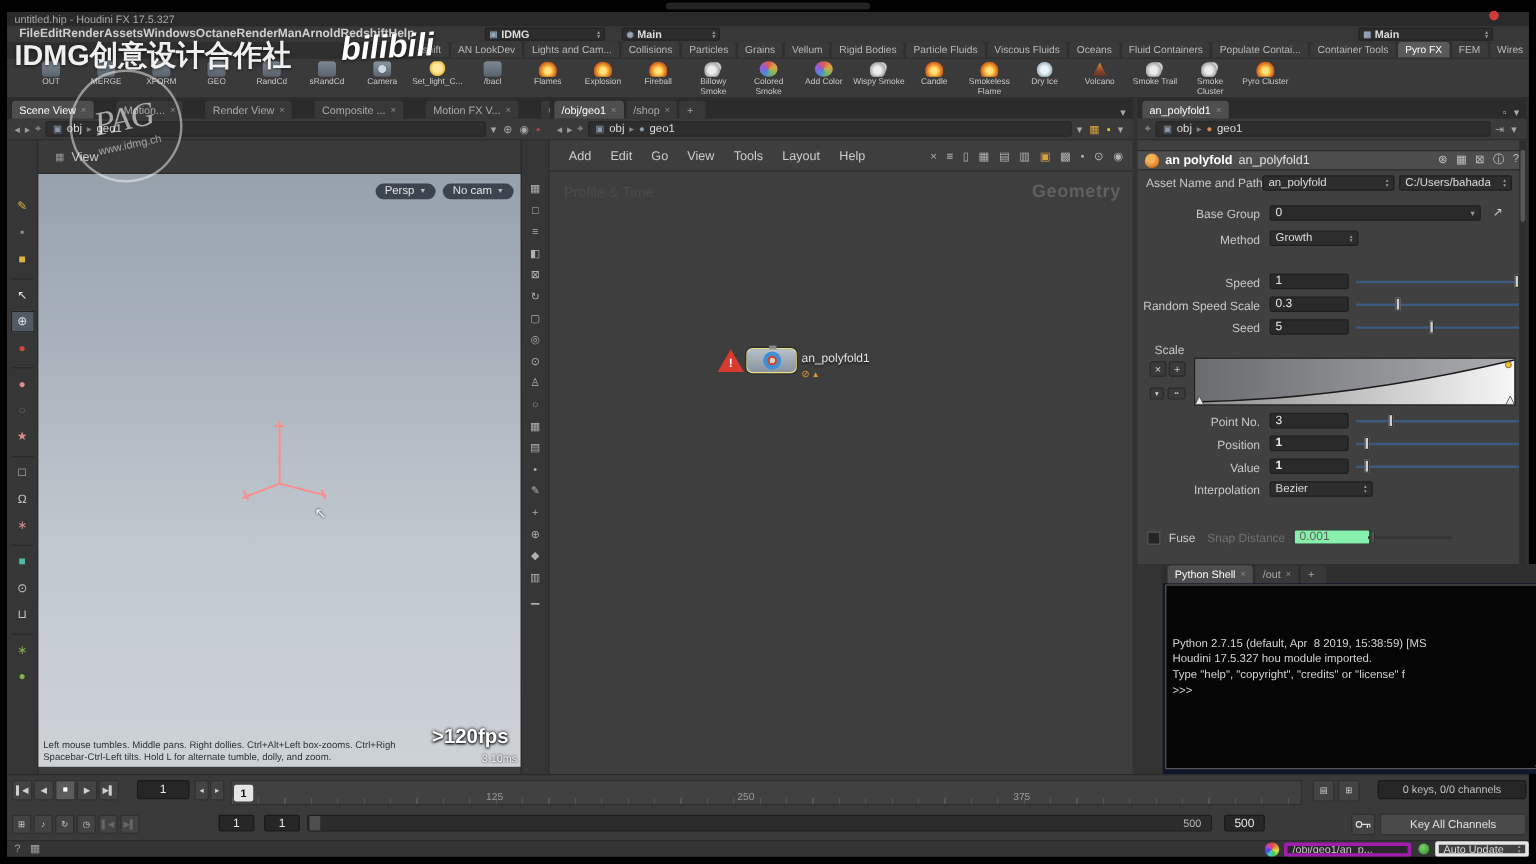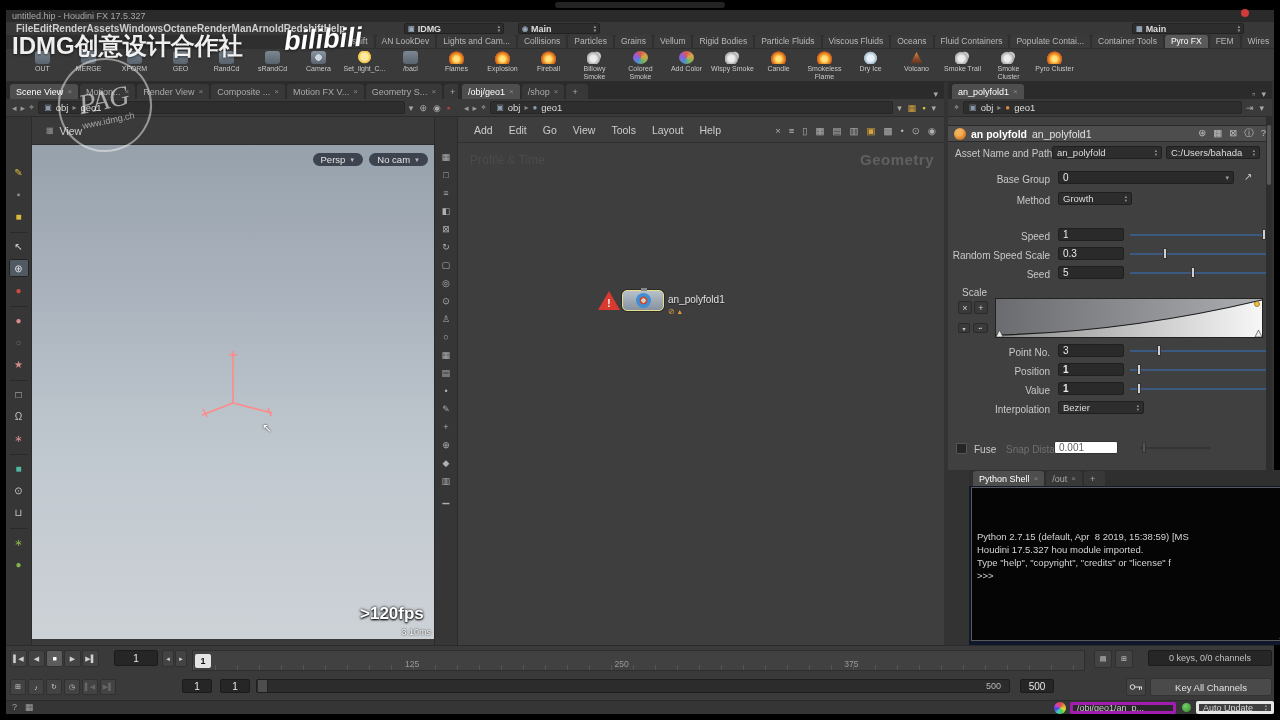--- a/index.html
+++ b/index.html
@@ -315,21 +315,21 @@
         <span class="tlabel">Smoke Cluster</span>
       </div>
 
       <div class="shelf-tool">
         <span class="ticon ic-flame"></span>
         <span class="tlabel">Pyro Cluster</span>
       </div>
     </div>
 
   <div class="ptabrow" style="left:6px;width:452px;">
-    <span style="display:flex;gap:2px;align-items:flex-end;">
+    <span style="display:flex;gap:19px;align-items:flex-end;">
 
     <div class="ptab active">
           <span>Scene View</span>
           <span class="ptab-close">×</span>
         </div>
         <div class="ptab">
           <span>Motion...</span>
           <span class="ptab-close">×</span>
         </div>
         <div class="ptab">
@@ -535,20 +535,24 @@
         <g stroke="#ff8a8a" stroke-width="1.6" fill="none">
           <line x1="37" y1="58" x2="37" y2="6"></line>
           <line x1="37" y1="58" x2="6" y2="70"></line>
           <line x1="37" y1="58" x2="76" y2="68"></line>
           <line x1="33" y1="10" x2="41" y2="10"></line>
           <line x1="7" y1="64" x2="11" y2="72"></line>
           <line x1="72" y1="63" x2="75" y2="71"></line>
         </g>
       </svg>
       <span id="vp-cursor">↖</span>
+      <div id="vp-help">
+        <div>Left mouse tumbles. Middle pans. Right dollies. Ctrl+Alt+Left box-zooms. Ctrl+Righ</div>
+        <div>Spacebar-Ctrl-Left tilts. Hold L for alternate tumble, dolly, and zoom.</div>
+      </div>
       <div id="vp-fps">&gt;120fps</div>
       <div id="vp-ms">3.10ms</div>
     </div>
   </div>
 
   <div id="rtools">
 
   <div class="rtool">▦</div>
       <div class="rtool">□</div>
       <div class="rtool">≡</div>
@@ -743,21 +747,21 @@
       <span>Bezier</span>
       <span class="spin">
           <span>▴</span>
           <span>▾</span>
         </span>
     </div>
 
     <span class="chk" style="left:8px;top:326px;"></span>
     <div class="plabel" style="top:327px;left:26px;width:auto;text-align:left;">Fuse</div>
     <div class="plabel dim" style="top:327px;left:58px;width:auto;text-align:right;">Snap Distance</div>
-    <div class="pfld" style="left:106px;top:324px;width:64px;background:#ffffff;border-color:#333;color:#5e5e5e;">
+    <div class="pfld" style="left:130px;top:324px;width:64px;background:#86efac;border-color:#333;color:#5e5e5e;">
         <span>0.001</span>
       </div>
     <div class="psl dim" style="left:192px;top:324px;width:70px;">
         <span class="track"></span>
         <span class="knob" style="left:3%;"></span>
       </div>
 
     <div id="p-scroll">
         <div id="p-thumb"></div>
       </div>

